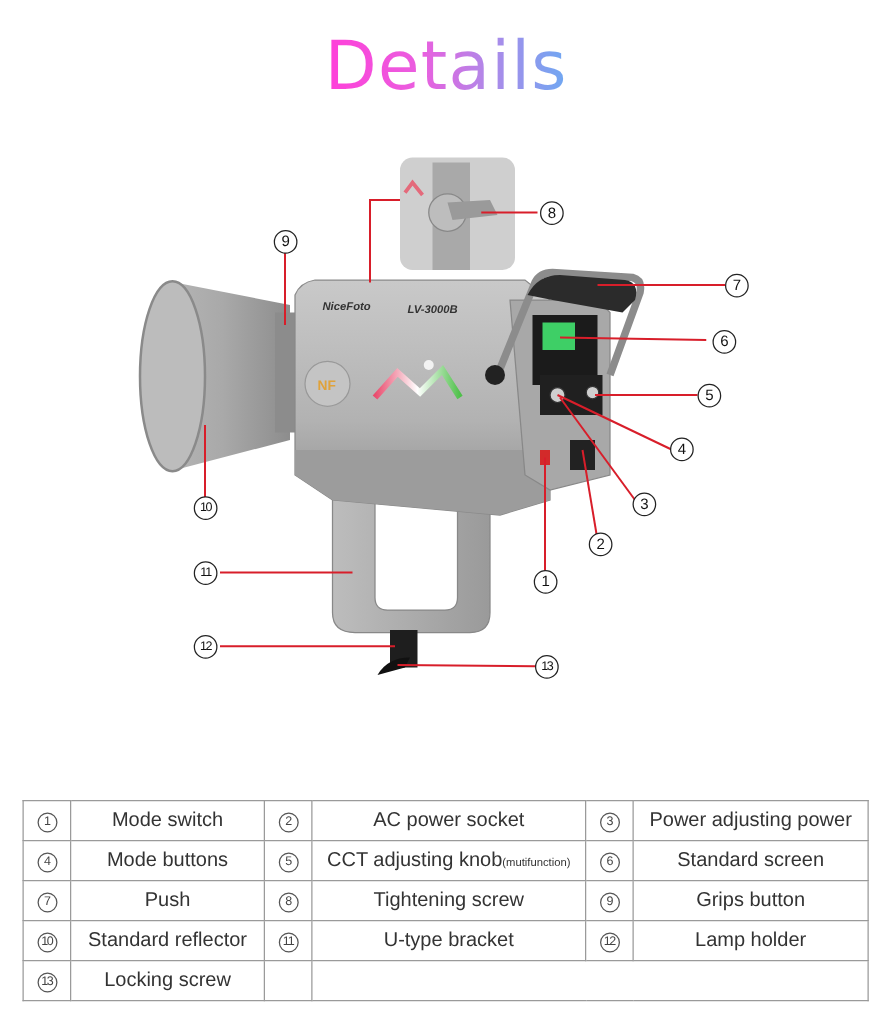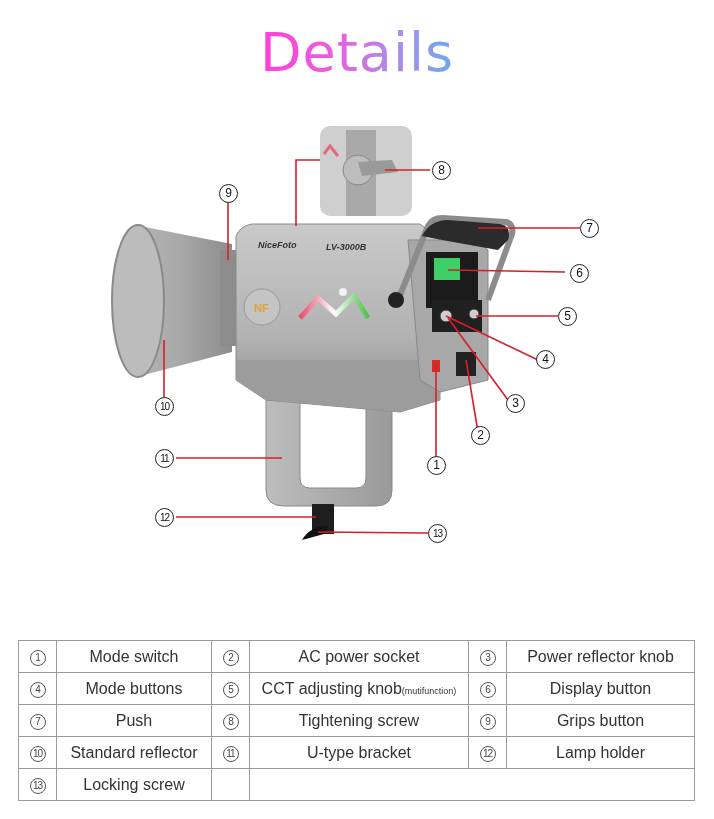--- a/index.html
+++ b/index.html
@@ -147,29 +147,29 @@
 </div>
 
 <table class="spec">
   <tbody>
       <tr>
     <td class="num"><span class="c">1</span></td>
     <td style="width:154px">Mode switch</td>
     <td class="num"><span class="c">2</span></td>
     <td style="width:218px">AC power socket</td>
     <td class="num"><span class="c">3</span></td>
-    <td>Power reflector knob</td>
+    <td>Power adjusting power</td>
   </tr>
   <tr>
     <td class="num"><span class="c">4</span></td>
     <td>Mode buttons</td>
     <td class="num"><span class="c">5</span></td>
     <td><span>CCT adjusting knob</span><span class="sub">(mutifunction)</span></td>
     <td class="num"><span class="c">6</span></td>
-    <td>Display button</td>
+    <td>Standard screen</td>
   </tr>
   <tr>
     <td class="num"><span class="c">7</span></td>
     <td>Push</td>
     <td class="num"><span class="c">8</span></td>
     <td>Tightening screw</td>
     <td class="num"><span class="c">9</span></td>
     <td>Grips button</td>
   </tr>
   <tr>

